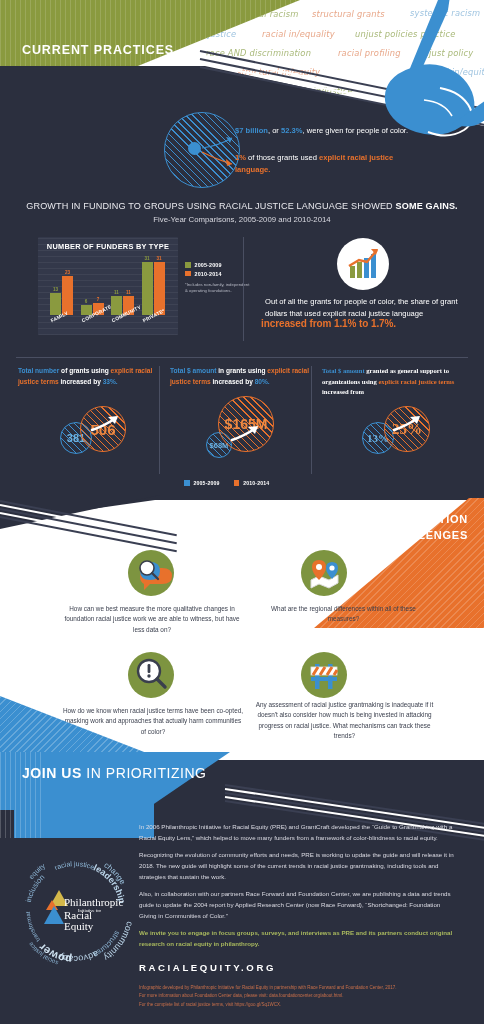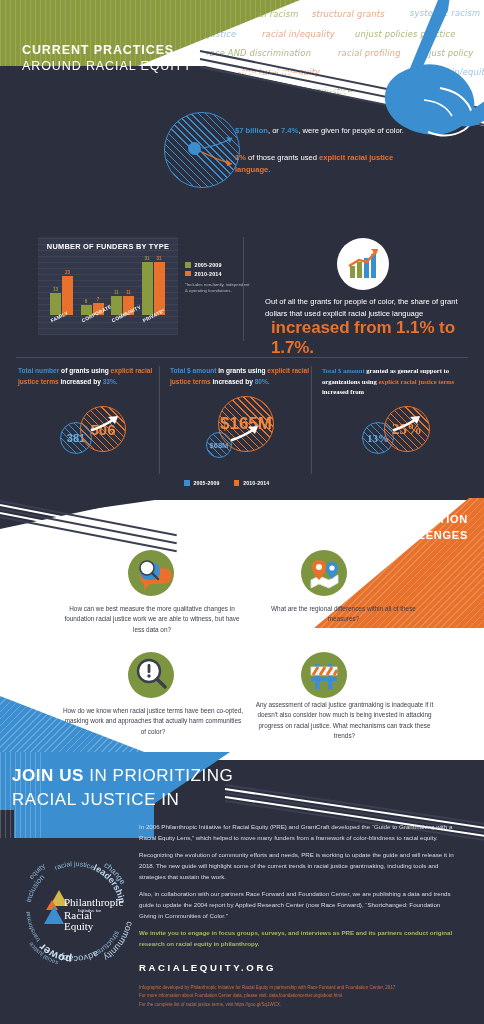--- a/index.html
+++ b/index.html
@@ -227,24 +227,24 @@
     border-radius: 50%;
     background: #ffffff;
   }
   .growth-right-txt {
     position: absolute; left: 265px; top: 296px;
     width: 205px;
     color: #ffffff;
     font-size: 7.6px; line-height: 1.55;
   }
   .growth-right-big {
-    position: absolute; left: 271px; top: 318px;
+    position: absolute; left: 261px; top: 318px;
     width: 210px;
     color: #e8712c;
-    font-size: 17px; font-weight: 700;
+    font-size: 10px; font-weight: 700;
     letter-spacing: -.1px;
   }
 
   .hr-line {
     position: absolute; left: 16px; top: 357px;
     width: 452px; height: 1.2px; background: #4a4f62;
   }
 
   
   .stats { position: absolute; left: 0; top: 366px; width: 484px; height: 130px; }
@@ -366,23 +366,23 @@
     width: 140px; height: 86px;
     background: #3b8fd0;
   }
   .joinus-str {
     position: absolute; left: 0; top: 752px;
     width: 44px; height: 86px;
     background: repeating-linear-gradient(90deg,
       rgba(255,255,255,.20) 0 1.2px, rgba(0,0,0,0) 1.2px 5px);
   }
   .joinus-txt {
-    position: absolute; left: 12px; top: 764px;
-    color: #ffffff;
-    font-size: 17px; line-height: 1.42;
+    position: absolute; left: 22px; top: 764px;
+    color: #ffffff;
+    font-size: 14px; line-height: 1.42;
     letter-spacing: .55px;
     z-index: 4;
   }
   .joinus-txt .bold { font-weight: 700; }
 
   .jchev { position: absolute; left: 225px; top: 782px; width: 270px; height: 60px; }
   .jchev .cl {
     position: absolute; left: 0; width: 272px; height: 2px;
     background: #3a3f52; transform-origin: left center;
     transform: rotate(8.5deg);
@@ -456,43 +456,46 @@
   <div class="chev-group">
     <div class="chev-line" style="top:2px"></div>
     <div class="chev-line w" style="top:6px"></div>
     <div class="chev-line" style="top:10px"></div>
     <div class="chev-line w" style="top:14px"></div>
     <div class="chev-line" style="top:18px"></div>
   </div>
 
   <div class="hdr-title">
     <span class="l1">CURRENT PRACTICES</span>
-    <span class="l2">AROUND RACIAL EQUITY</span>
   </div>
 
   <div class="sec-28">
     <div class="big-circle"></div>
     <div class="dot-blue"></div>
     <svg class="arr" style="left:200px;top:28px" width="40" height="20">
       <path d="M2 16 Q18 14 32 6" stroke="#3b8fd0" stroke-width="1.2" fill="none"></path>
       <path d="M32 6 L26 5 L30 11 Z" fill="#3b8fd0"></path>
     </svg>
     <svg class="arr" style="left:200px;top:44px" width="40" height="22">
       <path d="M2 4 Q18 12 32 16" stroke="#e8712c" stroke-width="1.2" fill="none"></path>
       <path d="M32 16 L26 11 L27 18 Z" fill="#e8712c"></path>
     </svg>
     <div class="cb-txt1">
-      <b>$7 billion</b><span>, or </span><b>7.4%</b><span>, were given for people of color.</span>
+      <b>$7 billion</b><span>, or </span><b>52.3%</b><span>, were given for people of color.</span>
     </div>
     <div class="cb-txt2">
       <b>1%</b><span class="w"> of those grants used </span><b>explicit racial justice language.</b>
     </div>
   </div>
 
   <div class="growth-head">
+    <div class="gh1">
+      <span>GROWTH IN FUNDING TO GROUPS USING RACIAL JUSTICE LANGUAGE SHOWED </span><b>SOME GAINS.</b>
+    </div>
+    <div class="gh2">Five-Year Comparisons, 2005-2009 and 2010-2014</div>
   </div>
 
   <div class="chart-panel">
     <div class="chart-title">NUMBER OF FUNDERS BY TYPE</div>
     <div class="plot" id="plot">
         <div class="grp" style="left: 1px;">
           <div class="bar g" style="height: 22.1765px;"></div>
           <div class="bval g" style="bottom: 23.1765px;">13</div>
           <div class="bar o" style="height: 39.2353px;"></div>
           <div class="bval o" style="bottom: 40.2353px;">23</div>
@@ -557,21 +560,21 @@
         <div class="circ blue" style="left: 42px; top: 56px; width: 32px; height: 32px; font-size: 11px;">381</div>
         <div class="circ orange" style="left: 62px; top: 40px; width: 46px; height: 46px; font-size: 15px;">506</div>
         <svg width="34" height="24" viewBox="0 0 34 24" style="position: absolute; left: 72px; top: 46px;">
           <path d="M2 18 Q14 14 26 6" stroke="#ffffff" stroke-width="2.6" fill="none" stroke-linecap="round"></path>
           <path d="M28 4 L18 5 L25 12 Z" fill="#ffffff"></path>
         </svg>
       </div>
       <div class="stat" style="left: 170px;">
         <div class="stat-txt"><span class="b">Total $ amount</span><span class="w"> in grants using </span><span class="o">explicit racial justice terms</span><span class="w"> increased by </span><span class="b">80%.</span></div>
         <div class="circ blue" style="left: 36px; top: 66px; width: 26px; height: 26px; font-size: 7.5px;">$68M</div>
-        <div class="circ orange" style="left: 48px; top: 30px; width: 56px; height: 56px; font-size: 17px;">$165M</div>
+        <div class="circ orange" style="left: 48px; top: 30px; width: 56px; height: 56px; font-size: 14px;">$165M</div>
         <svg width="34" height="24" viewBox="0 0 34 24" style="position: absolute; left: 60px; top: 56px;">
           <path d="M2 18 Q14 14 26 6" stroke="#ffffff" stroke-width="2.6" fill="none" stroke-linecap="round"></path>
           <path d="M28 4 L18 5 L25 12 Z" fill="#ffffff"></path>
         </svg>
       </div>
       <div class="stat" style="left: 322px; font-family: Liberation Serif, serif;">
         <div class="stat-txt"><span class="b">Total $ amount</span><span class="w"> granted as general support to organizations using </span><span class="o">explicit racial justice terms</span><span class="w"> increased from</span></div>
         <div class="circ blue" style="left: 40px; top: 56px; width: 32px; height: 32px; font-size: 11px;">13%</div>
         <div class="circ orange" style="left: 62px; top: 40px; width: 46px; height: 46px; font-size: 15px;">25%</div>
         <svg width="34" height="24" viewBox="0 0 34 24" style="position: absolute; left: 70px; top: 46px;">
@@ -655,21 +658,20 @@
   <div class="blue-wedge-b"></div>
   <div class="blue-wedge-b-str"></div>
 
   <div class="joinus-wedge"></div>
   <div class="joinus-blk"></div>
   <div class="joinus-str"></div>
   <div class="joinus-txt">
     <div>
       <span class="bold">JOIN US</span><span> IN PRIORITIZING</span>
     </div>
-    <div>RACIAL JUSTICE IN</div>
   </div>
   <div class="jchev">
     <div class="cl" style="top:2px"></div>
     <div class="cl w" style="top:6px"></div>
     <div class="cl" style="top:10px"></div>
     <div class="cl w" style="top:14px"></div>
     <div class="cl" style="top:18px"></div>
   </div>
 
   <div class="body-copy">

